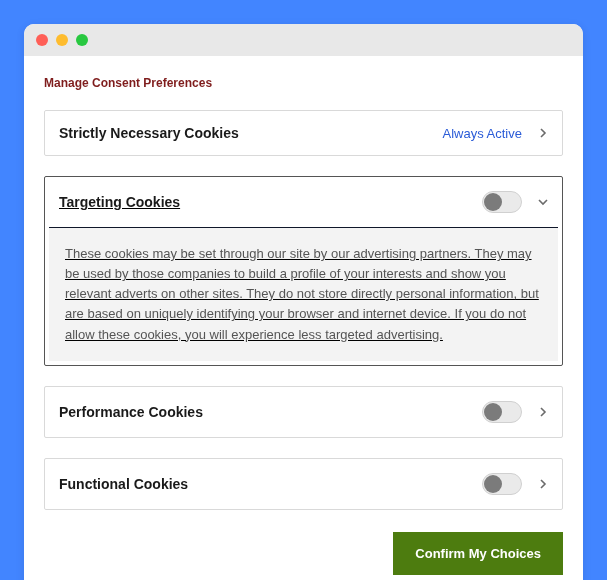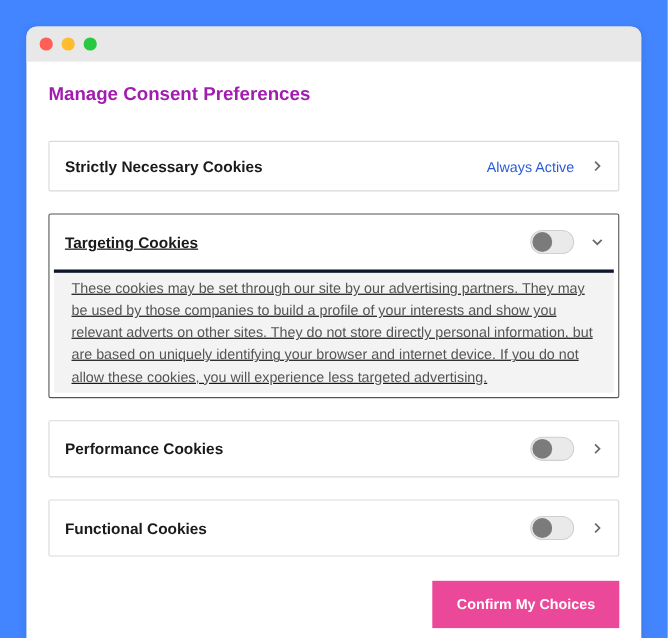--- a/index.html
+++ b/index.html
@@ -21,21 +21,21 @@
   padding: 10px 12px;
   display: flex;
   gap: 8px;
   align-items: center;
 }
 .tl-dot { width: 12px; height: 12px; border-radius: 50%; }
 .tl-red { background: #ff5f57; }
 .tl-yellow { background: #febc2e; }
 .tl-green { background: #28c840; }
 .content { padding: 20px 20px 22px 20px; }
-.page-title { font-size: 17px; font-weight: 700; color: #a21caf; margin-bottom: 32px; }
+.page-title { font-size: 12px; font-weight: 700; color: #7f1d1d; margin-bottom: 20px; }
 .sections { display: flex; flex-direction: column; gap: 20px; margin-top: 20px; }
 .section {
   border: 1px solid #d9d9d9;
   border-radius: 2px;
   background: #fff;
 }
 .section.expanded { border-color: #555; text-decoration: underline; }
 .section-header {
   display: flex;
   align-items: center;
@@ -50,27 +50,27 @@
   position: relative; display: inline-block;
   margin-right: 6px;
 }
 .toggle-knob {
   width: 18px; height: 18px; border-radius: 50%;
   background: #7b7b7b; position: absolute; top: 1px; left: 1px;
 }
 .chevron { color: #6b6b6b; display: inline-flex; align-items: center; }
 .chevron svg { width: 10px; height: 10px; }
 .section-body {
-  background: #f3f3f3; border-top: 3px solid #0f172a;
-  margin: 0 4px 4px 4px; padding: 4px 16px;
+  background: #f3f3f3; border-top: 1px solid #0f172a;
+  margin: 0 4px 4px 4px; padding: 16px 16px;
   font-size: 13px; color: #555; line-height: 1.55;
 }
 .footer { display: flex; justify-content: flex-end; padding-top: 22px; }
 .confirm-btn {
-  background: #ec4899; color: #fff; border: none;
+  background: #4d7c0f; color: #fff; border: none;
   font-weight: 700; font-size: 13px; padding: 14px 22px;
   cursor: pointer;
 }
 </style>
 </head>
 <body>
 
 <div class="window">
   <div class="titlebar">
     <span class="tl-dot tl-red"></span>

